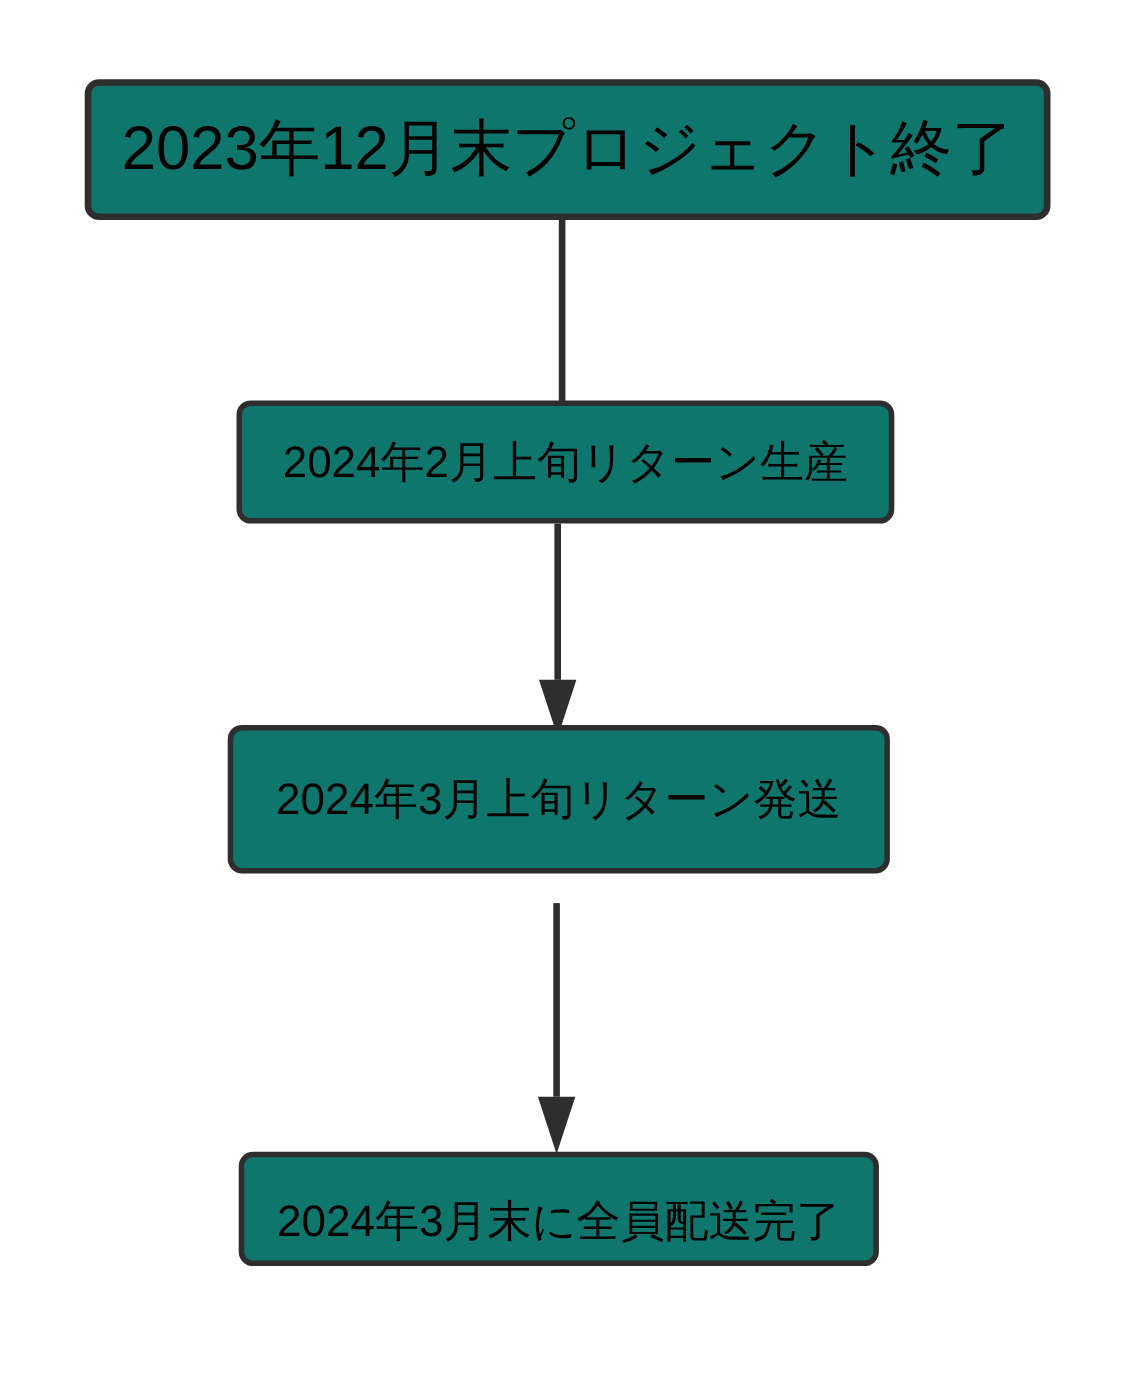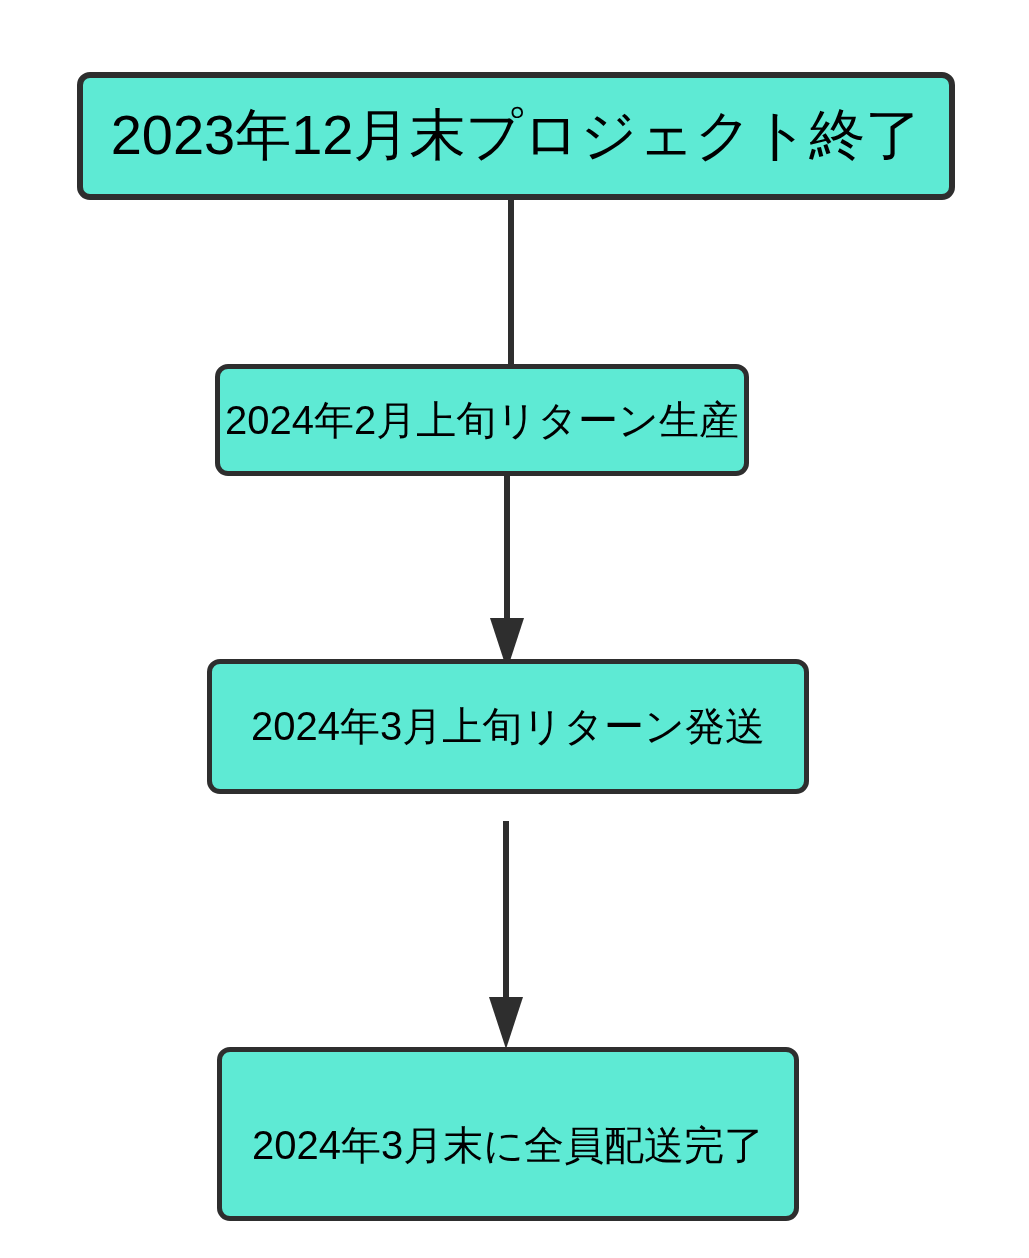--- a/index.html
+++ b/index.html
@@ -11,34 +11,34 @@
     position: relative;
     width: 1029px;
     height: 1258px;
     background: #ffffff;
     overflow: hidden;
     font-family: "Liberation Sans", "DejaVu Sans", sans-serif;
   }
   .node {
     position: absolute;
     box-sizing: border-box;
-    background: #5eead4;
+    background: #0f766e;
     border: 5px solid #2e2e2e;
     border-radius: 13px;
     display: flex;
     align-items: center;
     justify-content: center;
     color: #000000;
     text-align: center;
     white-space: nowrap;
   }
   .node-1 { left: 77px;  top: 72px;   width: 878px; height: 128px; font-size: 56px; border-width: 6px; }
-  .node-2 { left: 215px; top: 364px;  width: 534px; height: 112px; font-size: 40px; }
+  .node-2 { left: 215px; top: 364px;  width: 598px; height: 112px; font-size: 40px; }
   .node-3 { left: 207px; top: 659px;  width: 602px; height: 135px; font-size: 40px; }
-  .node-4 { left: 217px; top: 1047px; width: 582px; height: 174px; font-size: 40px; }
+  .node-4 { left: 217px; top: 1047px; width: 582px; height: 104px; font-size: 40px; }
   .node-4 .node-label { transform: translateY(11px); }
   .edge-line {
     position: absolute;
     width: 6px;
     background: #2e2e2e;
   }
   .edge-line-1 { left: 508px; top: 199px; height: 166px; }
   .edge-line-2 { left: 504px; top: 476px; height: 142px; }
   .edge-line-3 { left: 503px; top: 821px; height: 176px; }
   .arrowhead {

